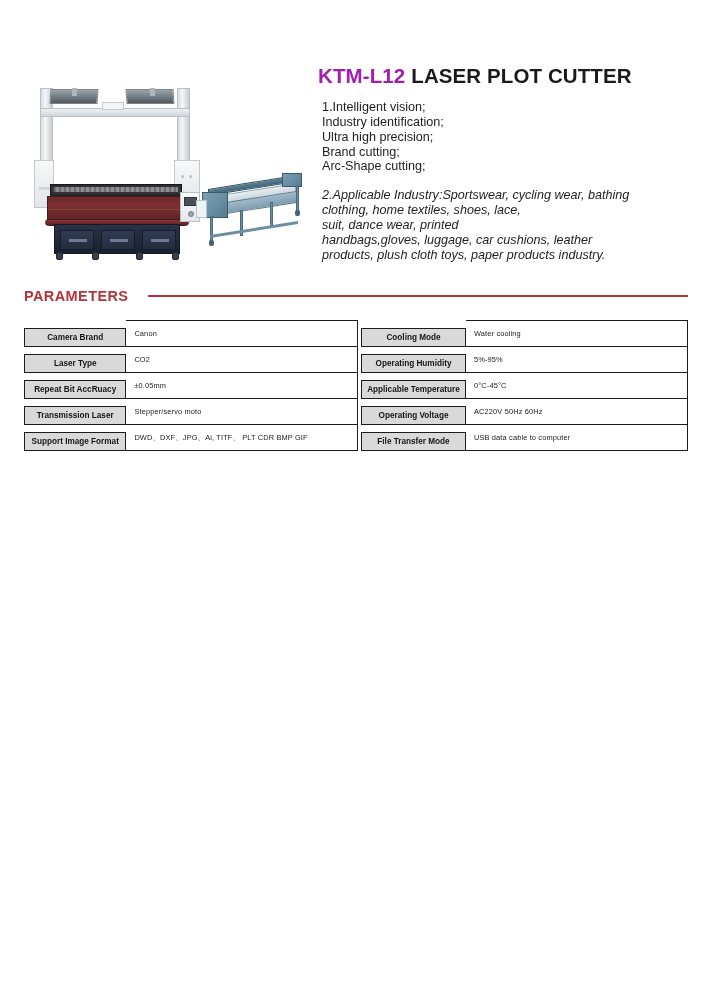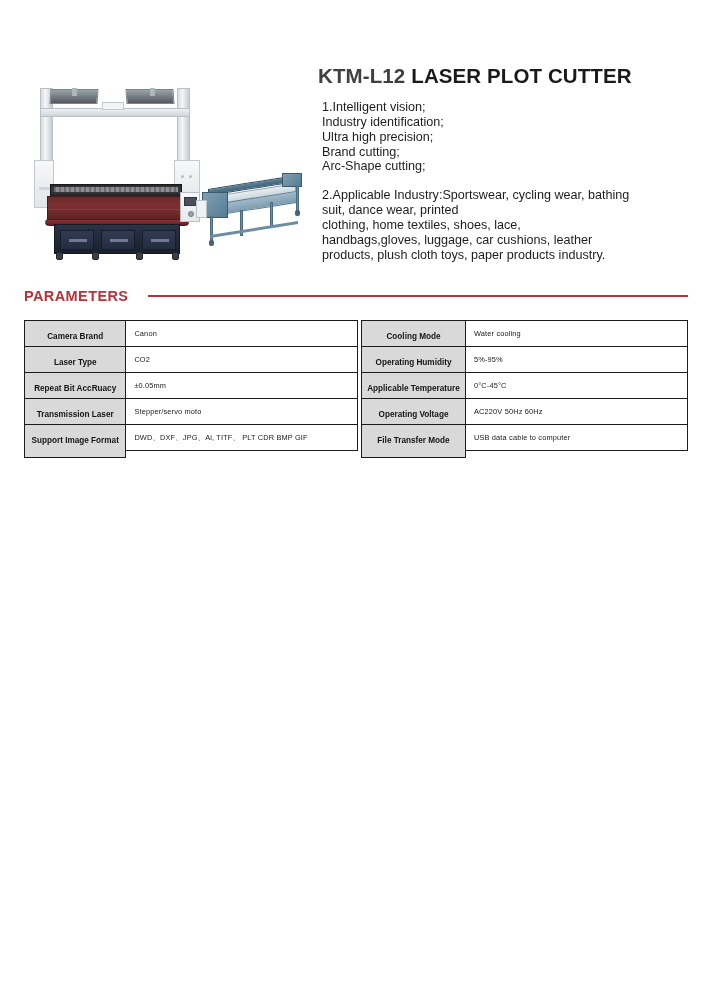--- a/index.html
+++ b/index.html
@@ -347,34 +347,35 @@
   }
   .prod-title {
     font-size: 20.5px;
     font-weight: bold;
     letter-spacing: 0.1px;
     line-height: 1.1;
     margin: 0 0 12px 0;
     white-space: nowrap;
   }
   .prod-code {
-    color: #404040;
+    color: #a21caf;
   }
   .prod-name {
     color: #1a1a1a;
     margin-left: 6px;
   }
   .feature-block {
     font-size: 12.6px;
     line-height: 1.19;
     color: #1d1d1d;
     margin: 4px;
   }
   .feature-block.second {
     margin-top: 14px;
+    font-style: italic;
   }
   .feature-line { display: block; white-space: nowrap; }
 
   
   #parameters-section {
     position: absolute;
     left: 24px;
     top: 286px;
     width: 664px;
   }
@@ -424,21 +425,22 @@
     background: #d9d9d9;
     box-sizing: border-box;
     display: flex;
     align-items: center;
     justify-content: center;
     text-align: left;
     font-size: 8.2px;
     font-weight: bold;
     color: #141414;
     line-height: 1.15;
-    padding: 16px 2px;
+    padding: 8px 2px;
+    margin-top: 8px;
   }
   .spec-value {
     border: 1.6px solid #1c1c1c;
     border-left: none;
     background: #ffffff;
     box-sizing: border-box;
     display: flex;
     align-items: center;
     font-size: 7.4px;
     color: #191919;
@@ -525,22 +527,22 @@
   <p class="feature-block first">
     <span class="feature-line">1.Intelligent vision;</span>
     <span class="feature-line">Industry identification;</span>
     <span class="feature-line">Ultra high precision;</span>
     <span class="feature-line">Brand cutting;</span>
     <span class="feature-line">Arc-Shape cutting;</span>
   </p>
 
   <p class="feature-block second">
     <span class="feature-line">2.Applicable Industry:Sportswear, cycling wear, bathing</span>
+    <span class="feature-line">clothing, home textiles, shoes, lace,</span>
     <span class="feature-line">suit, dance wear, printed</span>
-    <span class="feature-line">clothing, home textiles, shoes, lace,</span>
     <span class="feature-line">handbags,gloves, luggage, car cushions, leather</span>
     <span class="feature-line">products, plush cloth toys, paper products industry.</span>
   </p>
 </div>
 
 <div id="parameters-section">
   <div class="params-head">
     <span class="params-title">PARAMETERS</span>
     <span class="params-rule"></span>
   </div>

